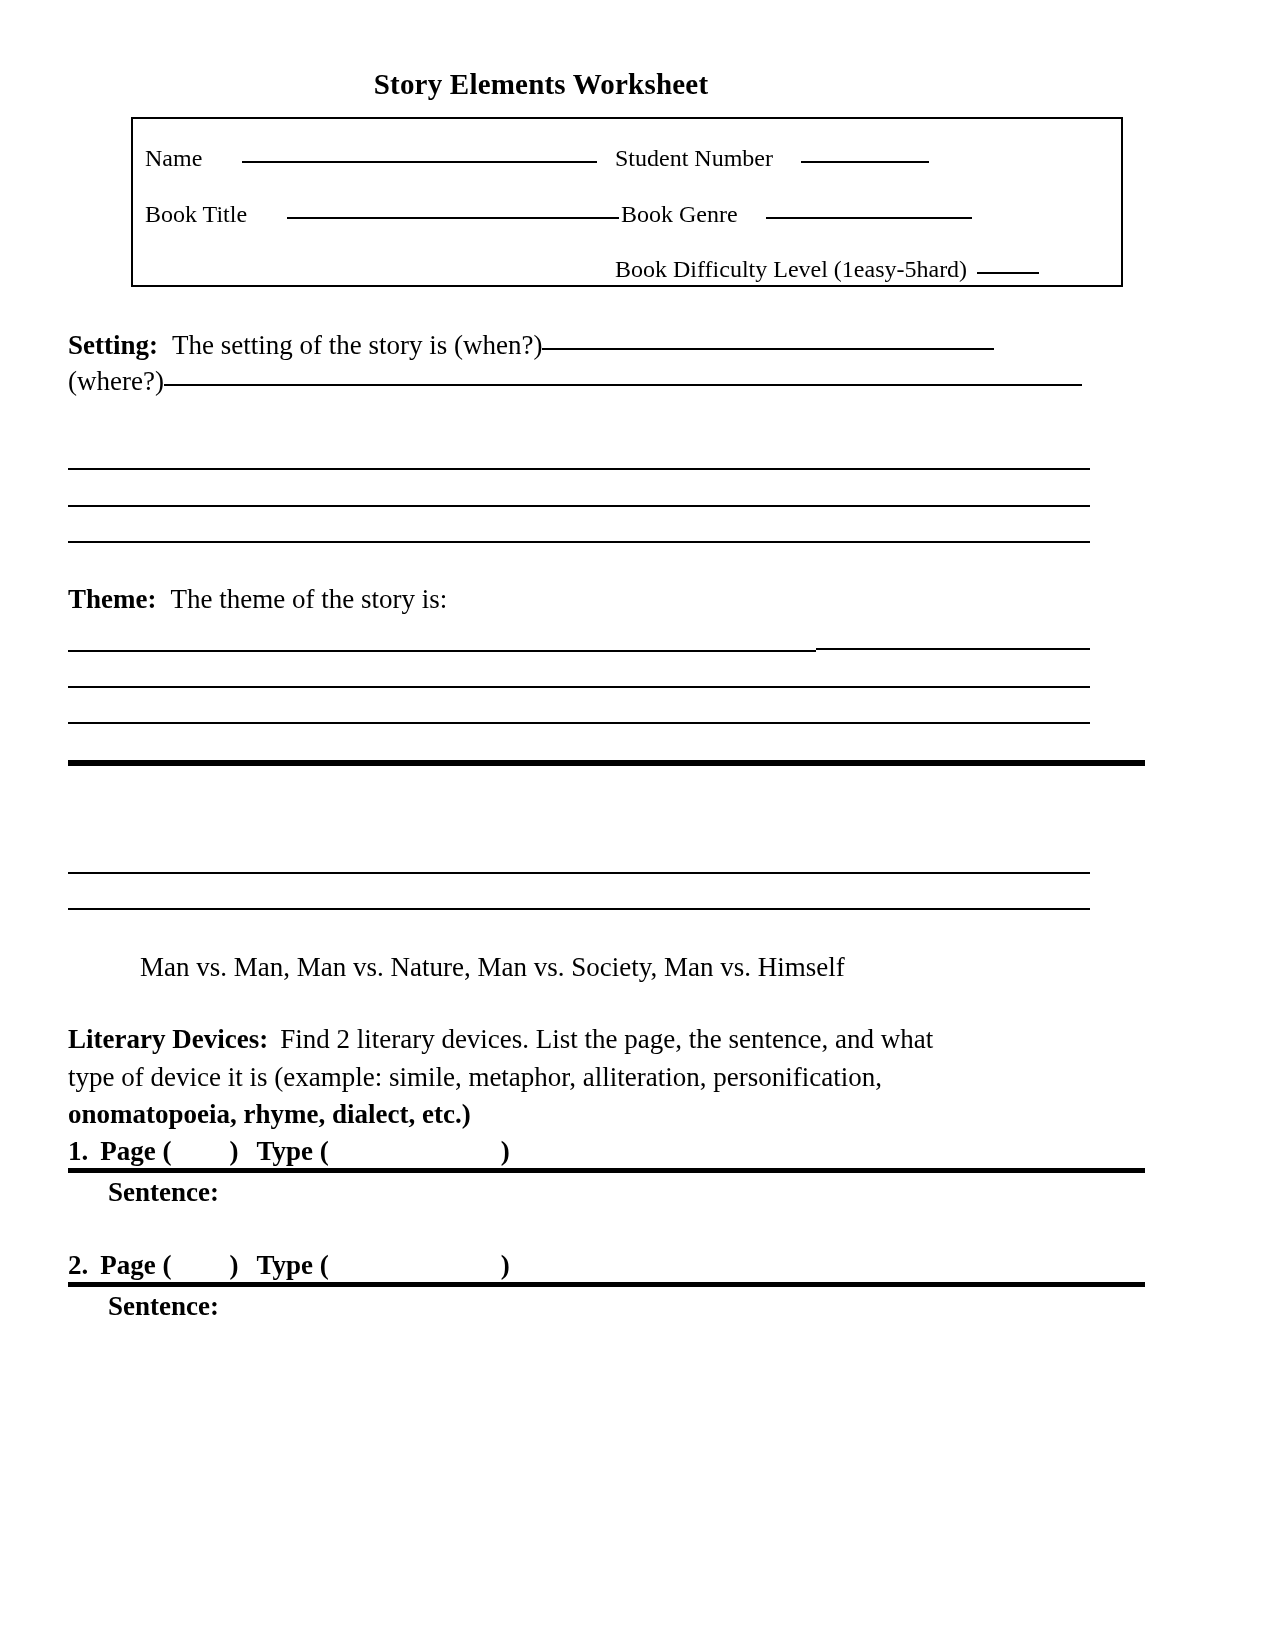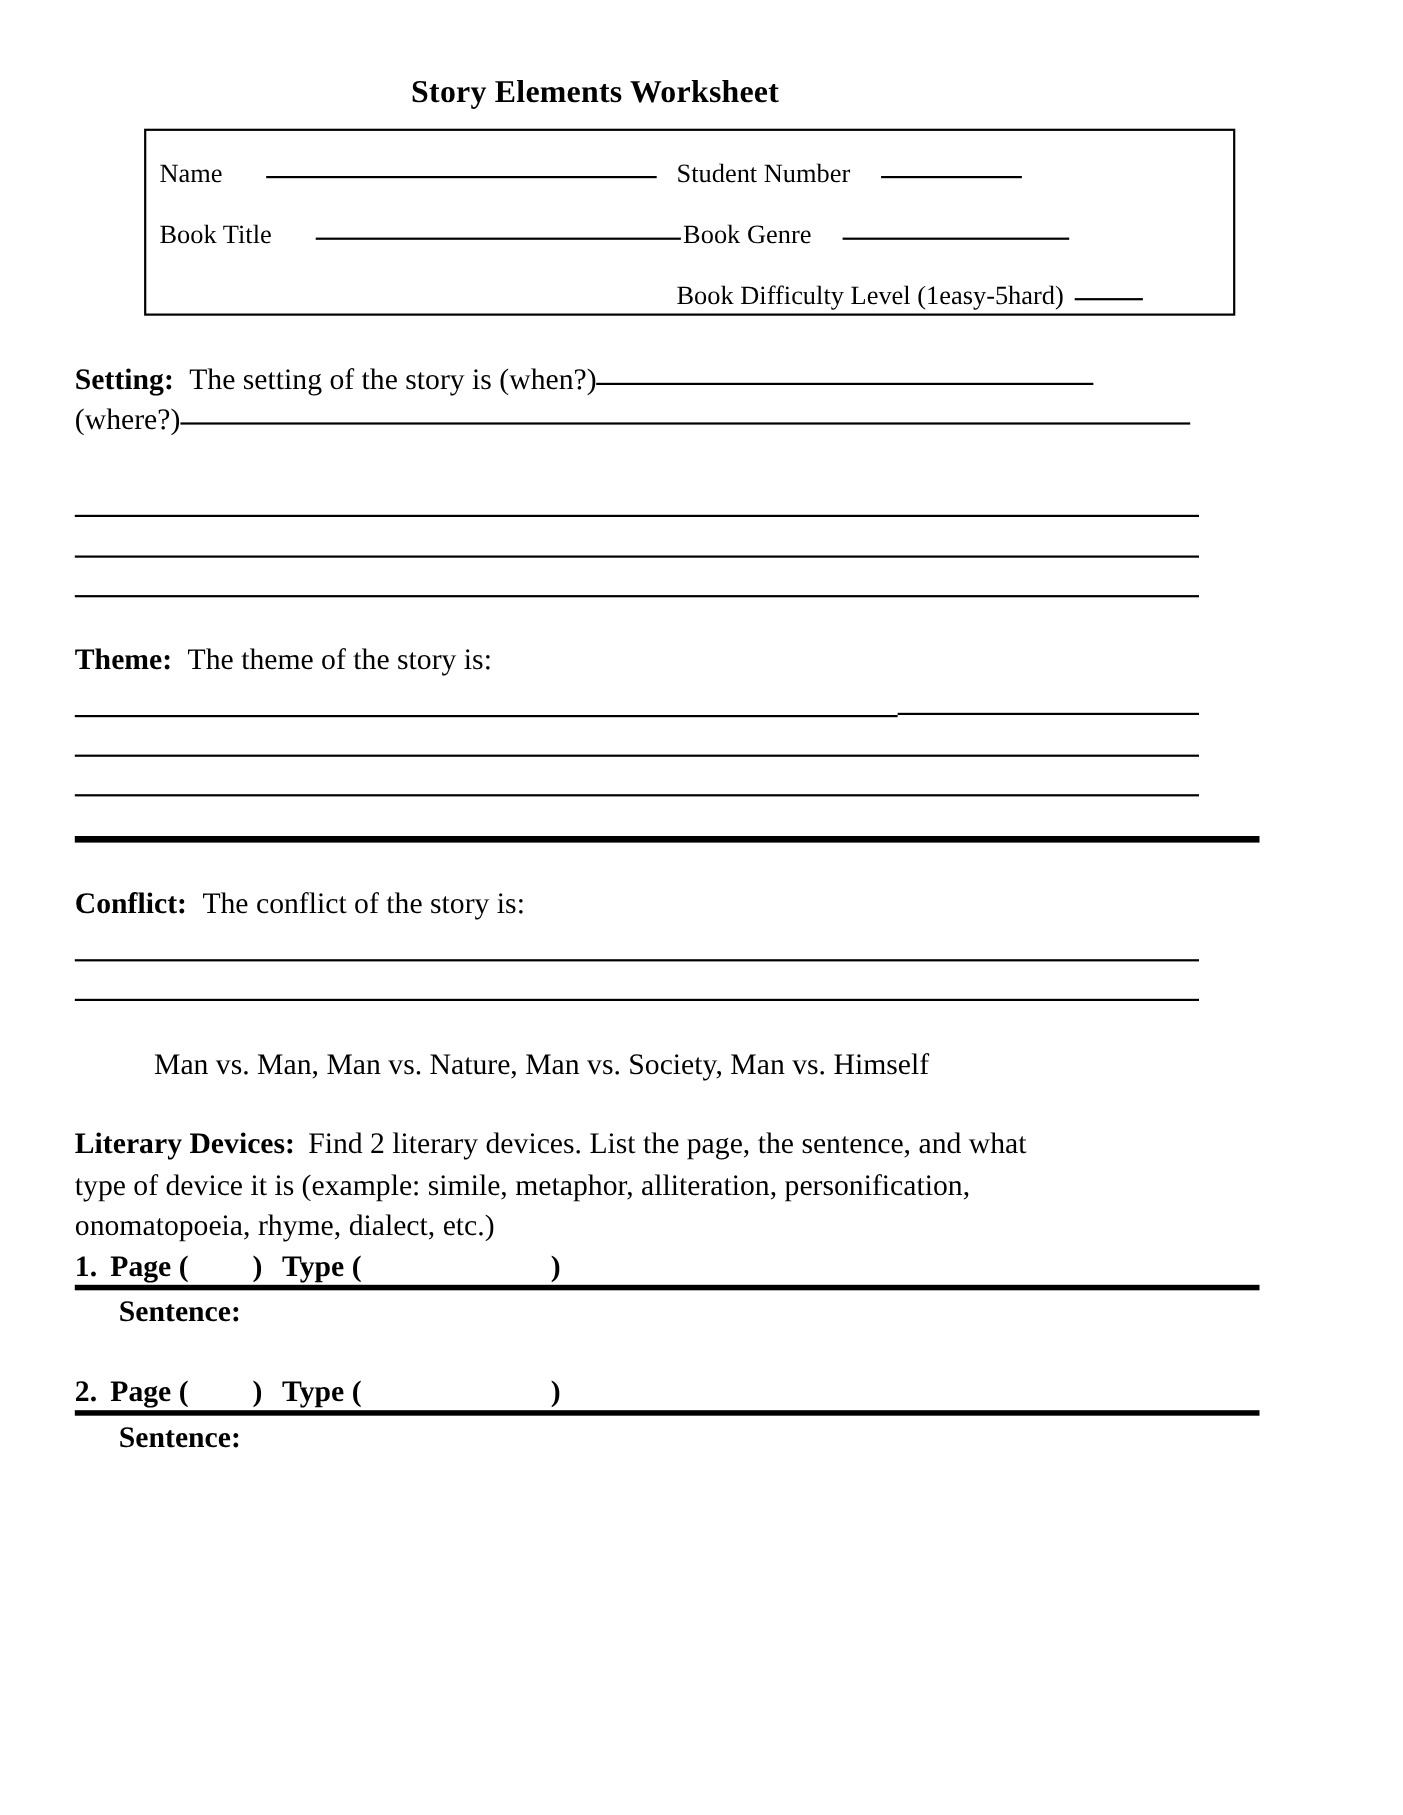--- a/index.html
+++ b/index.html
@@ -162,34 +162,31 @@
     <span class="lbl">Theme:</span><span style="display:inline-block;width:14px"></span><span>The theme of the story is:</span>
   </div>
 
   <div class="rule" style="left:68px; top:650px; width:748px;"></div>
   <div class="rule" style="left:816px; top:648px; width:274px;"></div>
   <div class="rule" style="left:68px; top:686px; width:1022px;"></div>
   <div class="rule" style="left:68px; top:722px; width:1022px;"></div>
 
   <div class="rule-thick" style="left:68px; top:760px; width:1077px;"></div>
 
-  <div class="body-txt" style="left:68px; top:808px;">
-    <span class="lbl">Conflict:</span><span style="display:inline-block;width:14px"></span><span>The conflict of the story is:</span>
-  </div>
 
   <div class="rule" style="left:68px; top:872px; width:1022px;"></div>
   <div class="rule" style="left:68px; top:908px; width:1022px;"></div>
 
   <div class="body-txt" style="left:140px; top:954px;">Man vs. Man, Man vs. Nature, Man vs. Society, Man vs. Himself</div>
 
   <div class="body-txt" style="left:68px; top:1026px;">
     <span class="lbl">Literary Devices:</span><span style="display:inline-block;width:12px"></span><span>Find 2 literary devices.  List the page, the sentence, and what</span>
   </div>
   <div class="body-txt" style="left:68px; top:1064px;">type of device it is (example:  simile, metaphor, alliteration, personification,</div>
-  <div class="body-txt" style="left:68px; top:1101px;">onomatopoeia, rhyme, dialect, etc.)</div>
+  <div class="body-txt" style="left:68px; top:1101px;font-weight:bold;">onomatopoeia, rhyme, dialect, etc.)</div>
 
   <div class="body-txt" style="left:68px; top:1138px; font-weight:bold;">
     <span>1.</span><span style="display:inline-block;width:12px"></span><span>Page (</span><span style="display:inline-block;width:58px"></span><span>)</span><span style="display:inline-block;width:18px"></span><span>Type  (</span><span style="display:inline-block;width:172px"></span><span>)</span>
   </div>
   <div class="rule-thick" style="left:68px; top:1168px; width:1077px; border-bottom-width:5px;"></div>
   <div class="body-txt" style="left:108px; top:1179px; font-weight:bold;">Sentence:</div>
 
   <div class="body-txt" style="left:68px; top:1252px; font-weight:bold;">
     <span>2.</span><span style="display:inline-block;width:12px"></span><span>Page (</span><span style="display:inline-block;width:58px"></span><span>)</span><span style="display:inline-block;width:18px"></span><span>Type  (</span><span style="display:inline-block;width:172px"></span><span>)</span>
   </div>

